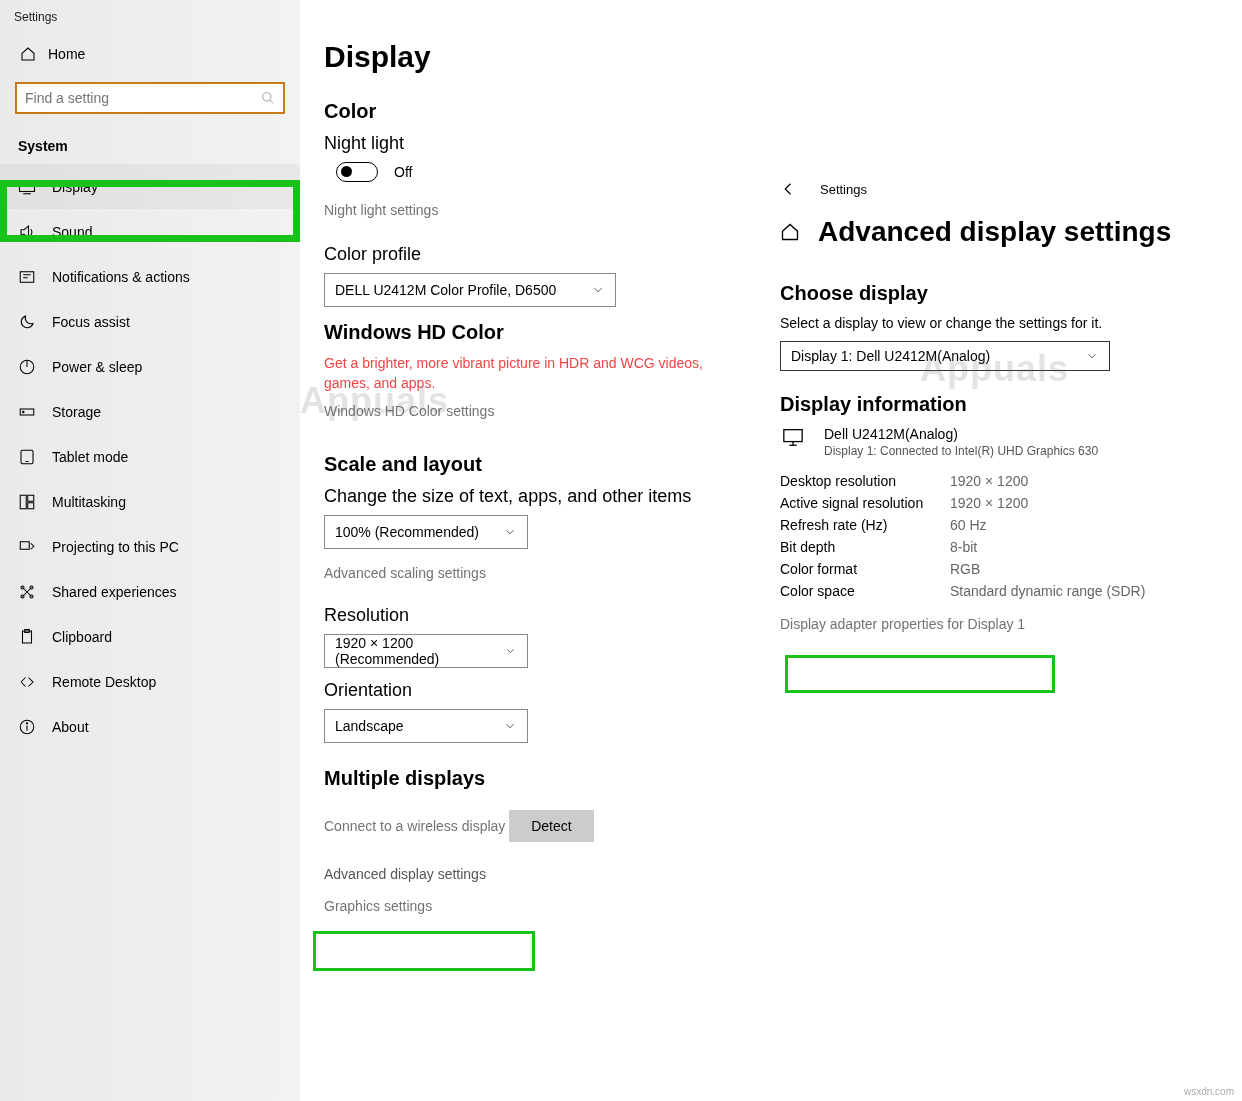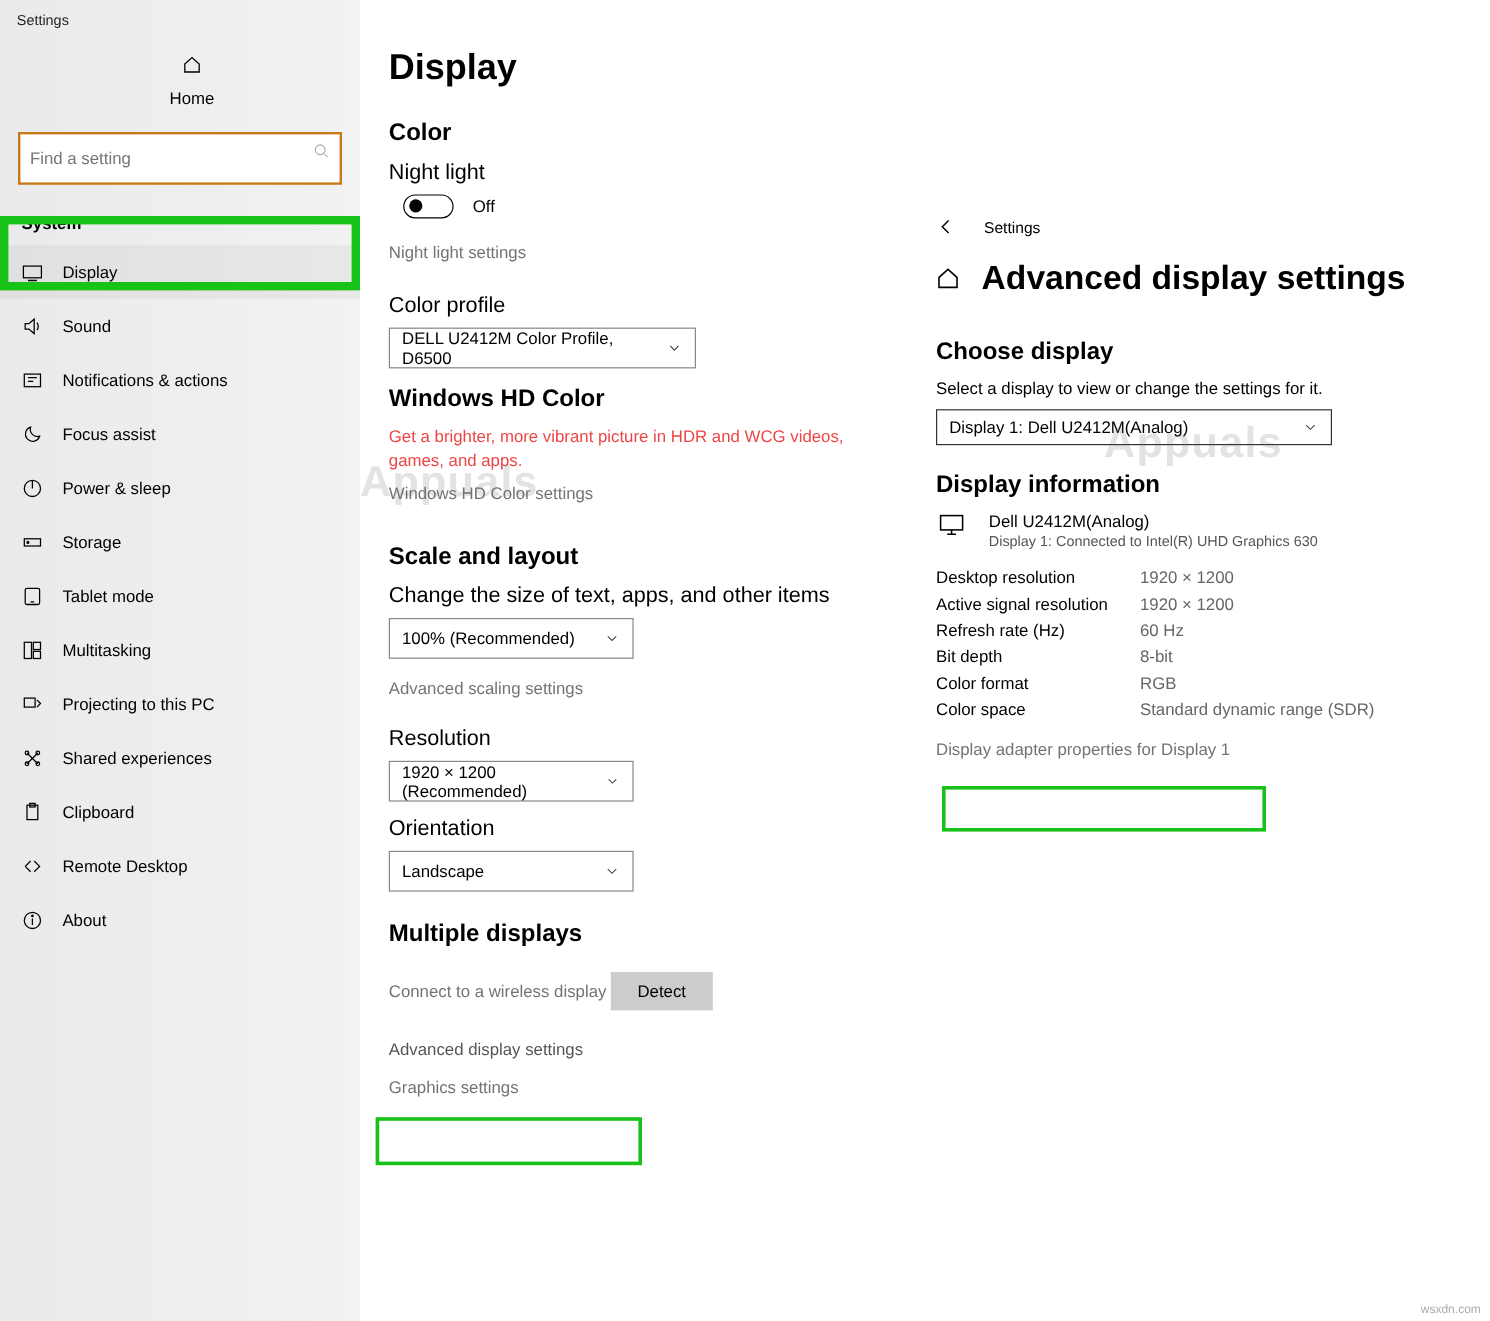--- a/index.html
+++ b/index.html
@@ -1,38 +1,38 @@
 <!DOCTYPE html>
 <html><head>
 <meta charset="utf-8">
 <style>
   * { box-sizing: border-box; margin: 0; padding: 0; }
   body { font-family: "Segoe UI", Arial, sans-serif; font-size: 14px; color: #000; background: #fff; width: 1242px; height: 1101px; overflow: hidden; position: relative; }
   .left-panel { position: absolute; left: 0; top: 0; width: 300px; height: 100%; background: linear-gradient(to right, #eaeaea, #f2f2f2); }
   .win-title { padding: 10px 0 0 14px; font-size: 12px; color: #222; }
-  .home-row { display: flex; align-items: center; gap: 12px; padding: 22px 0 20px 20px; font-size: 14px; cursor: pointer; flex-direction: column; }
+  .home-row { display: flex; align-items: center; gap: 12px; padding: 22px 0 20px 20px; font-size: 14px; cursor: pointer; }
   .home-row svg { width: 16px; height: 16px; }
-  .search-wrap { margin: 0 15px 24px 15px; position: relative; border: 2px solid #c77b16; height: 44px; display: flex; align-items: center; background: #fff; }
+  .search-wrap { margin: 0 15px 24px 15px; position: relative; border: 2px solid #c77b16; height: 32px; display: flex; align-items: center; background: #fff; }
   .search-wrap input { border: none; outline: none; width: 100%; padding: 0 30px 0 8px; font-size: 14px; color: #555; background: transparent; }
   .search-wrap svg { position: absolute; right: 8px; top: 7px; width: 14px; height: 14px; stroke: #666; fill: none; }
   .cat-title { padding: 0 0 10px 18px; font-size: 14px; font-weight: 600; }
   .nav-item { display: flex; align-items: center; gap: 16px; height: 45px; padding: 0 0 0 18px; cursor: pointer; font-size: 14px; }
   .nav-item svg { width: 18px; height: 18px; flex: 0 0 18px; stroke: #000; fill: none; stroke-width: 1.4; }
   .nav-item.selected { background: rgba(0,0,0,0.04); }
   .hl1 { position: absolute; left: 0; top: 180px; width: 300px; height: 62px; border: 7px solid #19c219; pointer-events: none; }
   .main { position: absolute; left: 324px; top: 40px; width: 420px; }
   .main h1 { font-size: 30px; font-weight: 600; margin-bottom: 26px; }
   .main h2 { font-size: 20px; font-weight: 600; margin: 14px 0 10px 0; }
   .main .lbl { font-size: 18px; margin: 10px 0 8px 0; }
   .toggle-row { display: flex; align-items: center; gap: 16px; margin: 6px 0 16px 12px; }
   .toggle { width: 42px; height: 20px; border: 1.5px solid #000; border-radius: 20px; position: relative; cursor: pointer; }
   .toggle::after { content: ""; position: absolute; width: 11px; height: 11px; border-radius: 50%; background: #000; left: 4px; top: 3px; }
   .link { color: #737373; font-size: 14px; cursor: pointer; display: inline-block; margin: 4px 0 10px 0; }
   .select { border: 1px solid #888; height: 34px; padding: 0 10px; display: flex; align-items: center; justify-content: space-between; cursor: pointer; width: 204px; background: #fff; margin-bottom: 12px; }
-  .select.wide { width: 256px; }
+  .select.wide { width: 292px; }
   .chev { width: 14px; height: 14px; }
   .desc { color: #ef4444; font-size: 14px; margin: 6px 0; line-height: 1.4; }
   .btn { background: #ccc; border: none; padding: 8px 22px; font-size: 14px; cursor: pointer; margin: 10px 0; }
   .hl2 { position: absolute; left: 313px; top: 931px; width: 222px; height: 40px; border: 3px solid #19c219; pointer-events: none; }
   .right { position: absolute; left: 780px; top: 180px; width: 440px; }
   .back-row { display: flex; align-items: center; gap: 22px; font-size: 13px; margin-bottom: 18px; cursor: pointer; }
   .back-row svg { width: 18px; height: 18px; }
   .adv-head { display: flex; align-items: center; gap: 18px; margin-bottom: 34px; }
   .adv-head h1 { font-size: 28px; font-weight: 600; }
   .adv-head svg { width: 20px; height: 20px; }

